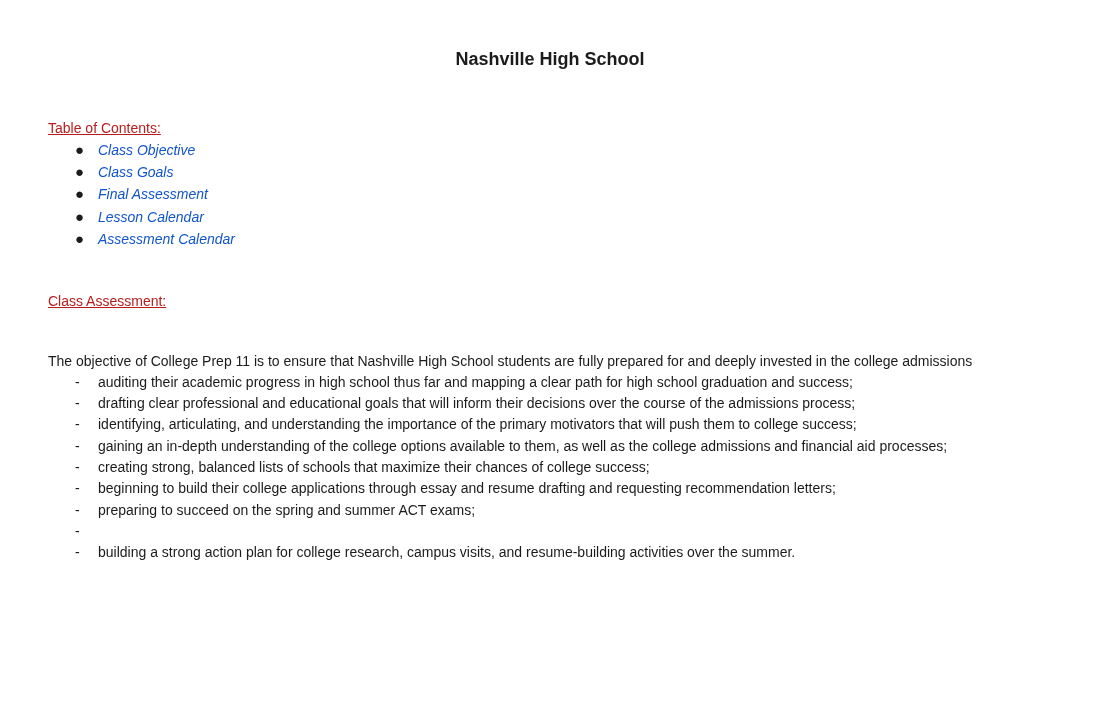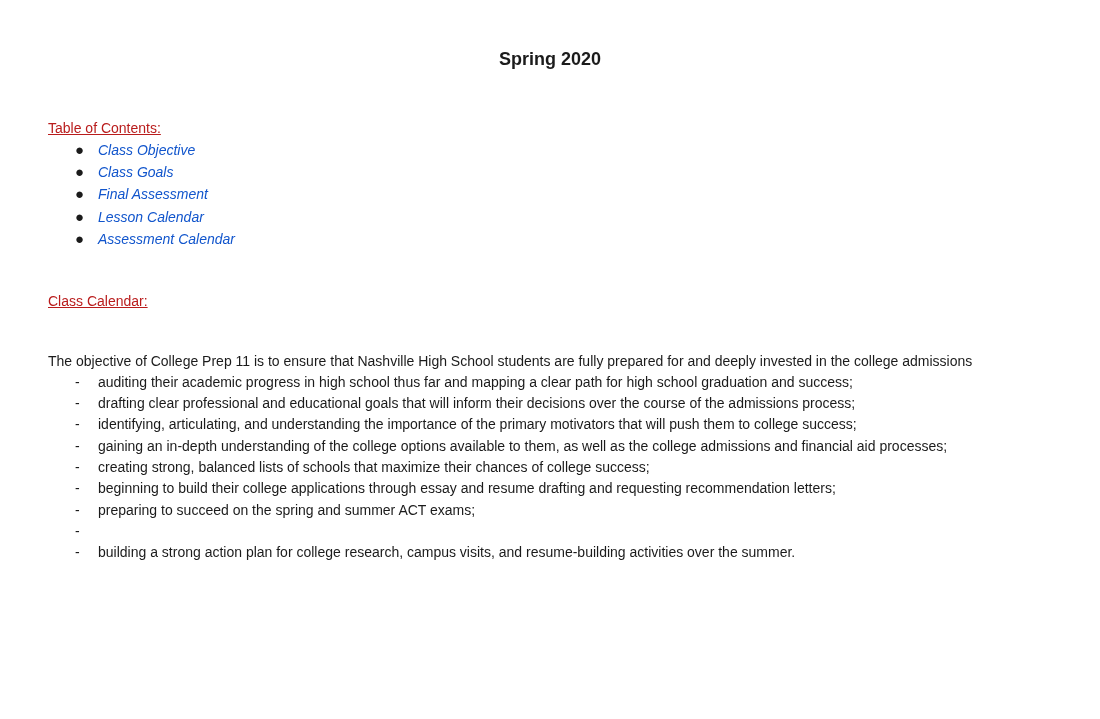--- a/index.html
+++ b/index.html
@@ -66,21 +66,21 @@
     white-space: nowrap;
     margin-top: 38px;
   }
 </style>
 </head>
 <body>
 
 <div class="doc">
 
   <div class="title-block">
-    <div>Spring 2020</div>
+    <div>Nashville High School</div>
   </div>
 
   <div class="content">
 
     <div class="toc-section">
       <div class="section-heading">Table of Contents:</div>
       <div class="toc-list">
         <div class="li">
           <span class="marker">●</span>
           <span class="txt"><a class="toc-link">Class Objective</a></span>
@@ -98,21 +98,21 @@
           <span class="txt"><a class="toc-link">Lesson Calendar</a></span>
         </div>
         <div class="li">
           <span class="marker">●</span>
           <span class="txt"><a class="toc-link">Assessment Calendar</a></span>
         </div>
       </div>
     </div>
 
     <div class="objective-section">
-      <div class="section-heading">Class Calendar:</div>
+      <div class="section-heading">Class Assessment:</div>
       <div class="para-line">The objective of College Prep 11 is to ensure that Nashville High School students are fully prepared for and deeply invested in the college admissions</div>
 
       <div class="dash-list">
         <div class="li">
           <span class="marker">-</span>
           <span class="txt">auditing their academic progress in high school thus far and mapping a clear path for high school graduation and success;</span>
         </div>
         <div class="li">
           <span class="marker">-</span>
           <span class="txt">drafting clear professional and educational goals that will inform their decisions over the course of the admissions process;</span>

